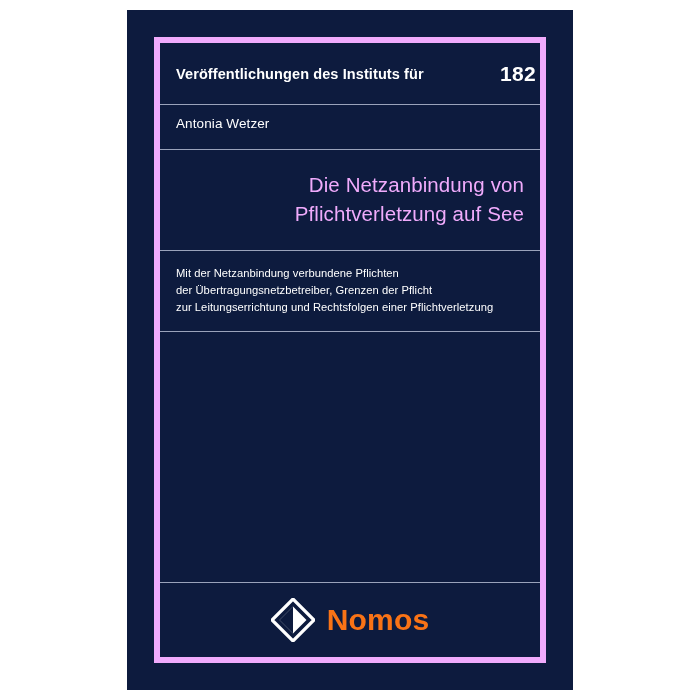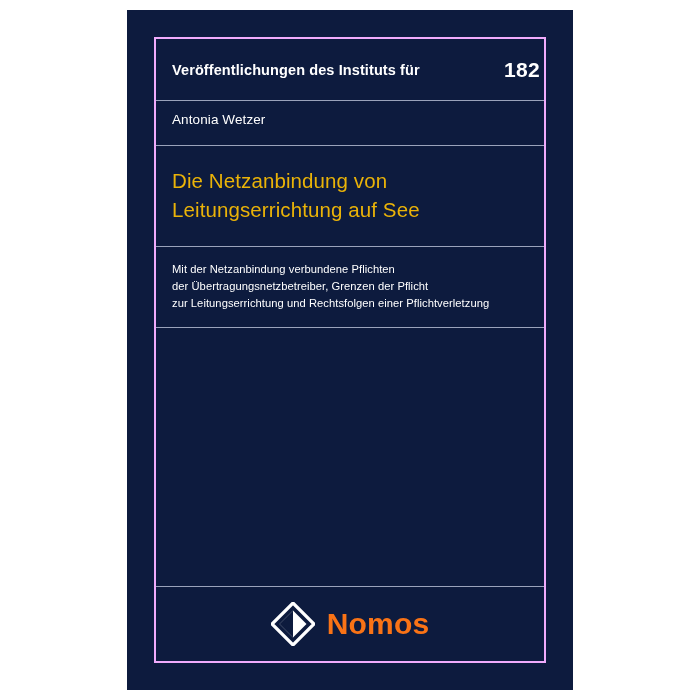--- a/index.html
+++ b/index.html
@@ -28,21 +28,21 @@
     height: 680px;
     background: #0d1b3e;
     box-sizing: border-box;
   }
   .frame {
     position: absolute;
     left: 27px;
     top: 27px;
     right: 27px;
     bottom: 27px;
-    border: 2px solid #f0abfc;
+    border: 6px solid #f0abfc;
     box-sizing: border-box;
     display: flex;
     flex-direction: column;
   }
   
   .series-band {
     position: relative;
     border-bottom: 1px solid #9aa3bb;
     padding: 14px 16px 13px 16px;
     box-sizing: border-box;
@@ -80,25 +80,26 @@
     font-weight: normal;
     letter-spacing: 0.1px;
   }
   
   .title-band {
     border-bottom: 1px solid #9aa3bb;
     padding: 20px 16px 22px 16px;
     box-sizing: border-box;
   }
   .title-line {
-    color: #eab308;
+    color: #f0abfc;
     font-size: 20.5px;
     font-weight: normal;
     line-height: 1.42;
     letter-spacing: 0.1px;
+    text-align: right;
   }
   
   .subtitle-band {
     border-bottom: 1px solid #9aa3bb;
     padding: 14px 16px 15px 16px;
     box-sizing: border-box;
   }
   .subtitle-line {
     color: #ffffff;
     font-size: 11.2px;
@@ -143,21 +144,21 @@
         </div>
         <div class="series-number">182</div>
       </div>
 
       <div class="author-band">
         <div class="author-name">Antonia Wetzer</div>
       </div>
 
       <div class="title-band">
         <div class="title-line">Die Netzanbindung von</div>
-        <div class="title-line">Leitungserrichtung auf See</div>
+        <div class="title-line">Pflichtverletzung auf See</div>
       </div>
 
       <div class="subtitle-band">
         <div class="subtitle-line">Mit der Netzanbindung verbundene Pflichten</div>
         <div class="subtitle-line">der Übertragungsnetzbetreiber, Grenzen der Pflicht</div>
         <div class="subtitle-line">zur Leitungserrichtung und Rechtsfolgen einer Pflichtverletzung</div>
       </div>
 
       <div class="spacer-area"></div>
 

